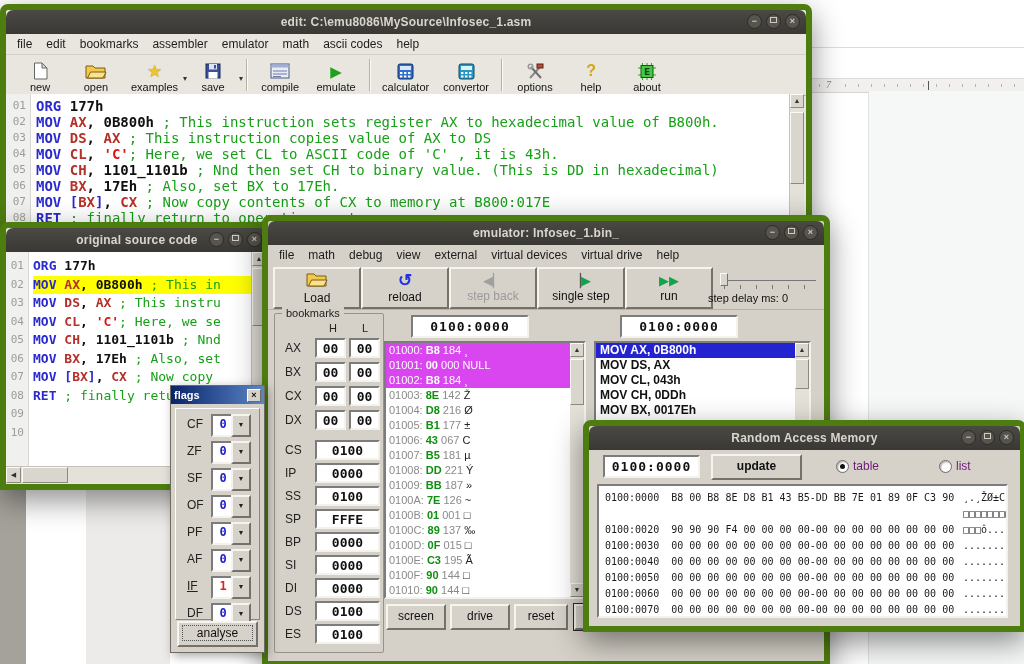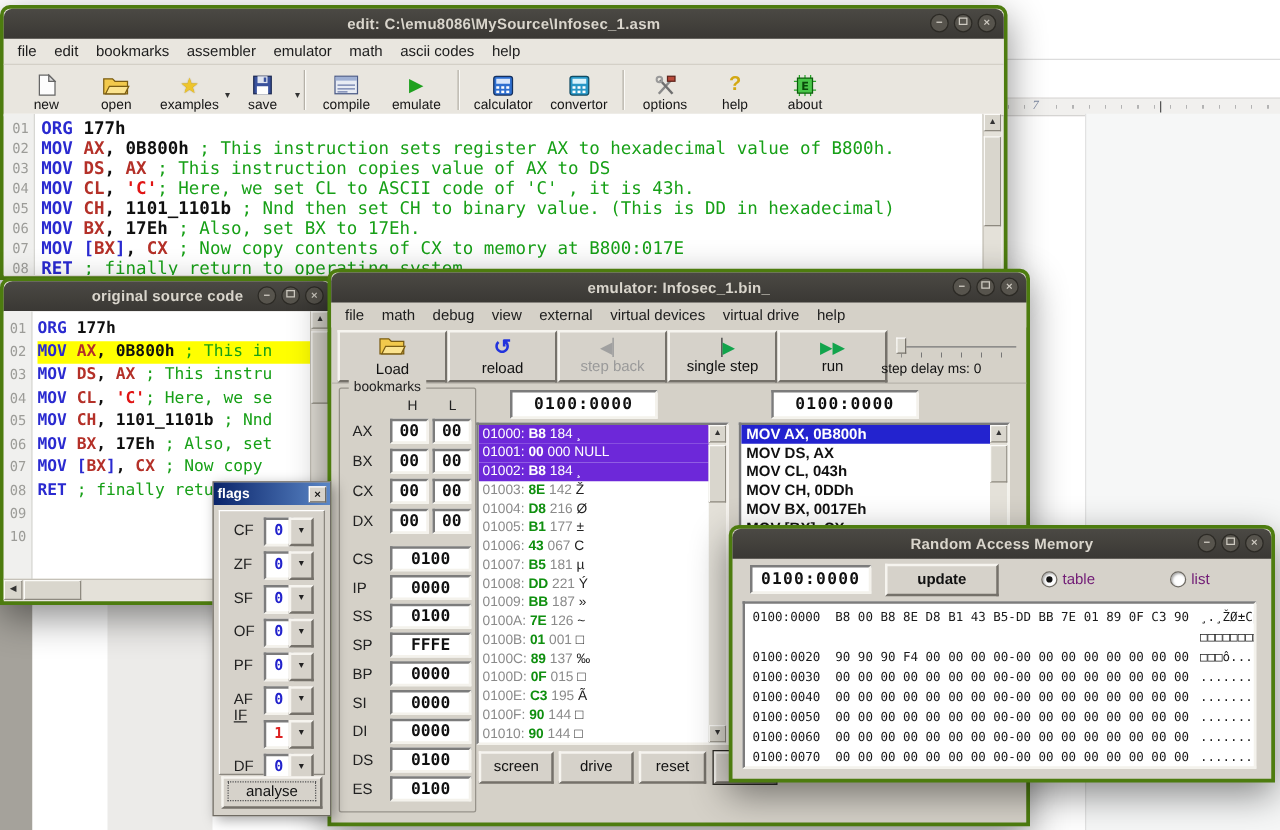--- a/index.html
+++ b/index.html
@@ -1,21 +1,21 @@
 <!DOCTYPE html>
 <html><head>
 <meta charset="utf-8">
 <style>
   html,body{margin:0;padding:0}
   body{width:1024px;height:664px;position:relative;overflow:hidden;background:#fff;
        font-family:"Liberation Sans",sans-serif;-webkit-font-smoothing:antialiased}
   .abs{position:absolute}
 
   
-  .uwin{position:absolute;border:3px solid #4d7c0f;border-radius:8px 8px 0 0;
+  .uwin{position:absolute;border:6px solid #4d7c0f;border-radius:8px 8px 0 0;
         box-shadow:0 10px 30px rgba(0,0,0,.45);background:#e9e6df}
   .utitle{height:24px;background:linear-gradient(#4b4944,#3a3834);border-radius:7px 7px 0 0;
           display:flex;align-items:center;position:relative;color:#d9d5cc;
           font:bold 12px "Liberation Sans",sans-serif}
   .utitle-text{margin:0 auto;letter-spacing:.2px}
   .wbtns{position:absolute;right:6px;top:4px;display:flex;gap:4px}
   .wbtn{width:15px;height:15px;border-radius:50%;background:#57544d;border:1px solid #2c2a25;
         color:#cfcbc2;font-size:9px;line-height:13px;text-align:center;box-sizing:border-box}
   .wbtn .sq{display:inline-block;width:5px;height:4px;border:1px solid currentColor;margin-bottom:1px}
 
@@ -70,21 +70,21 @@
   
   .grp{position:absolute;border:1px solid #97938a;border-radius:2px}
   .grp-label{position:absolute;top:-7px;left:7px;background:#d5d1c8;padding:0 4px;
              font:11px "Liberation Sans",sans-serif;color:#222}
   .reg-label{position:absolute;font:12px "Liberation Sans",sans-serif;color:#222}
   .rbox{position:absolute;text-align:center;font:bold 13px/17px "DejaVu Sans Mono",monospace;color:#111}
 
   
   .mem-row{height:15px;font:11px/15px "Liberation Sans",sans-serif;padding-left:3px;white-space:pre}
   .m-addr,.m-dec{color:#8a8a8a}.m-hex{color:#0f8f0f;font-weight:bold}.m-ch{color:#222}
-  .mem-row.sel{background:#6d28d9}
+  .mem-row.sel{background:#d946ef}
   .mem-row.sel span{color:#fff}
   .dis-row{height:15px;font:bold 12px/15px "Liberation Sans",sans-serif;padding-left:4px;
            color:#111;white-space:pre}
   .dis-row.sel{background:#2323cf;color:#fff}
 
   
   #flags-win{position:absolute;left:170px;top:385px;width:93px;height:266px;background:#d6d2ca;
              border:1px solid #6f6b63;box-shadow:3px 3px 10px rgba(0,0,0,.35)}
   .flags-title{height:18px;background:linear-gradient(90deg,#0a246a,#5a86c6);display:flex;
                align-items:center;padding:0 3px;color:#fff;font:bold 11px "Liberation Sans",sans-serif}
@@ -487,21 +487,21 @@
       <div class="flag-arrow raised" style="left: 60px; top: 82px;">▼</div>
       <span class="flag-label" style="top: 112px;">OF</span>
       <div class="flag-val sunken" style="left: 40px; top: 109px;">0</div>
       <div class="flag-arrow raised" style="left: 60px; top: 109px;">▼</div>
       <span class="flag-label" style="top: 139px;">PF</span>
       <div class="flag-val sunken" style="left: 40px; top: 136px;">0</div>
       <div class="flag-arrow raised" style="left: 60px; top: 136px;">▼</div>
       <span class="flag-label" style="top: 166px;">AF</span>
       <div class="flag-val sunken" style="left: 40px; top: 163px;">0</div>
       <div class="flag-arrow raised" style="left: 60px; top: 163px;">▼</div>
-      <span class="flag-label" style="top: 179px; text-decoration: underline;">IF</span>
+      <span class="flag-label" style="top: 193px; text-decoration: underline;">IF</span>
       <div class="flag-val sunken red" style="left: 40px; top: 190px;">1</div>
       <div class="flag-arrow raised" style="left: 60px; top: 190px;">▼</div>
       <span class="flag-label" style="top: 220px;">DF</span>
       <div class="flag-val sunken" style="left: 40px; top: 217px;">0</div>
       <div class="flag-arrow raised" style="left: 60px; top: 217px;">▼</div>
     </div>
   <div class="bbtn raised" style="left:6px;right:6px;bottom:5px;height:22px;line-height:20px;position:absolute">
     <span style="outline:1px dotted #555;padding:0 14px">analyse</span>
   </div>
 </div>

